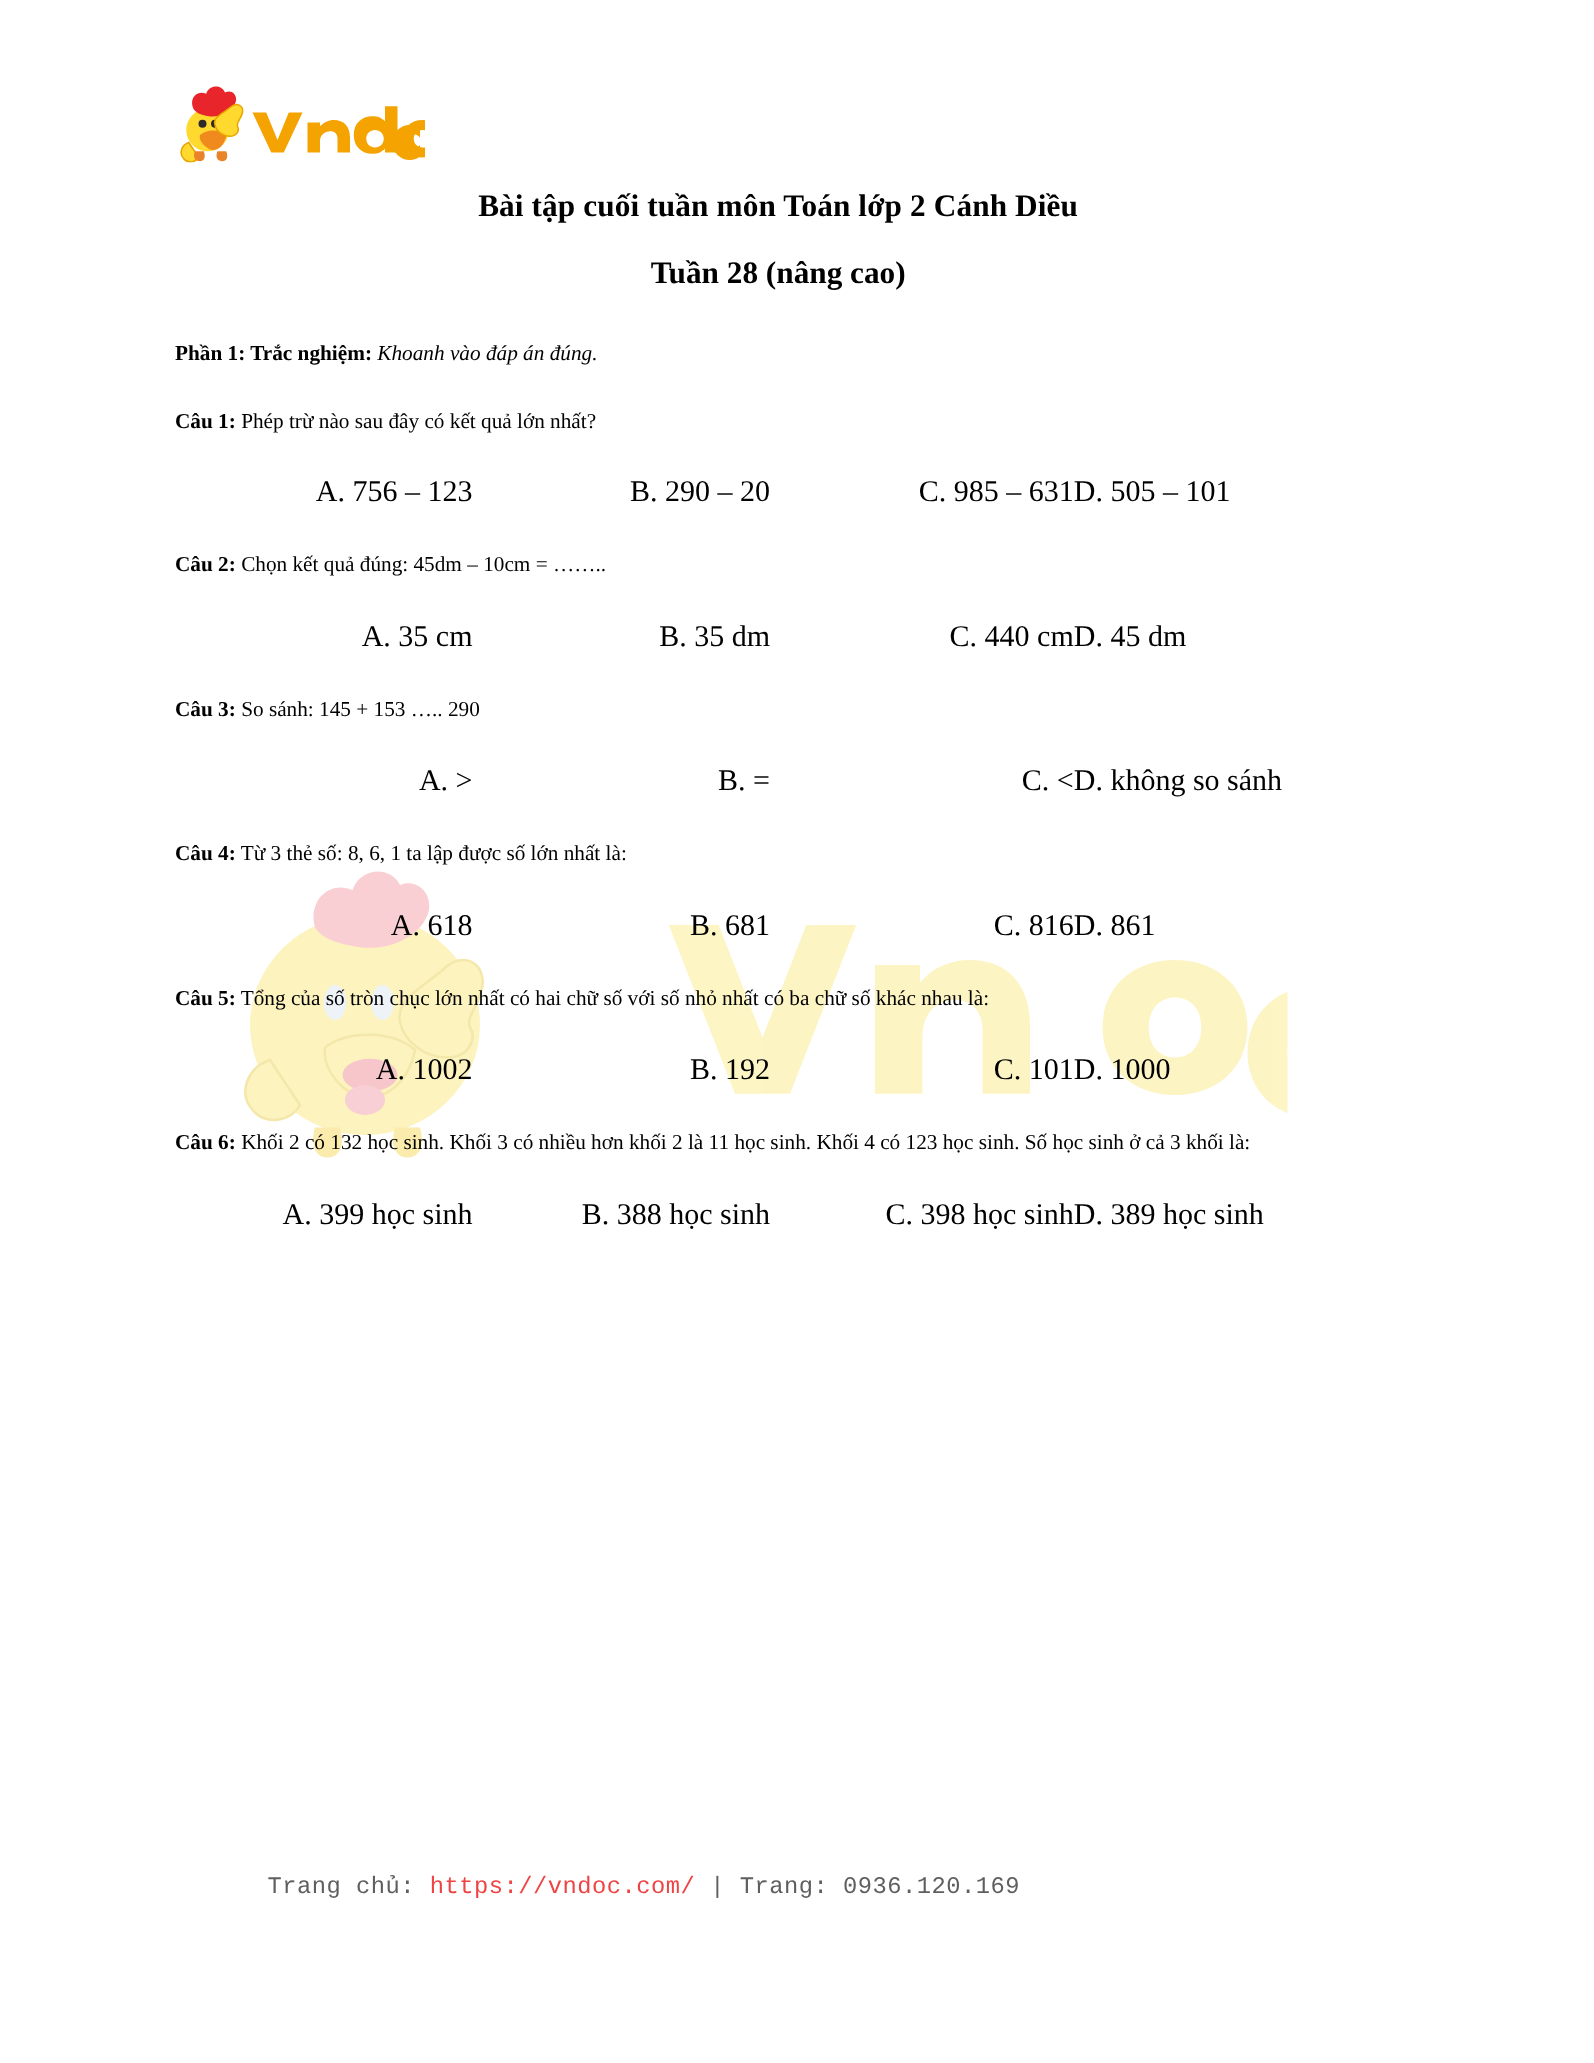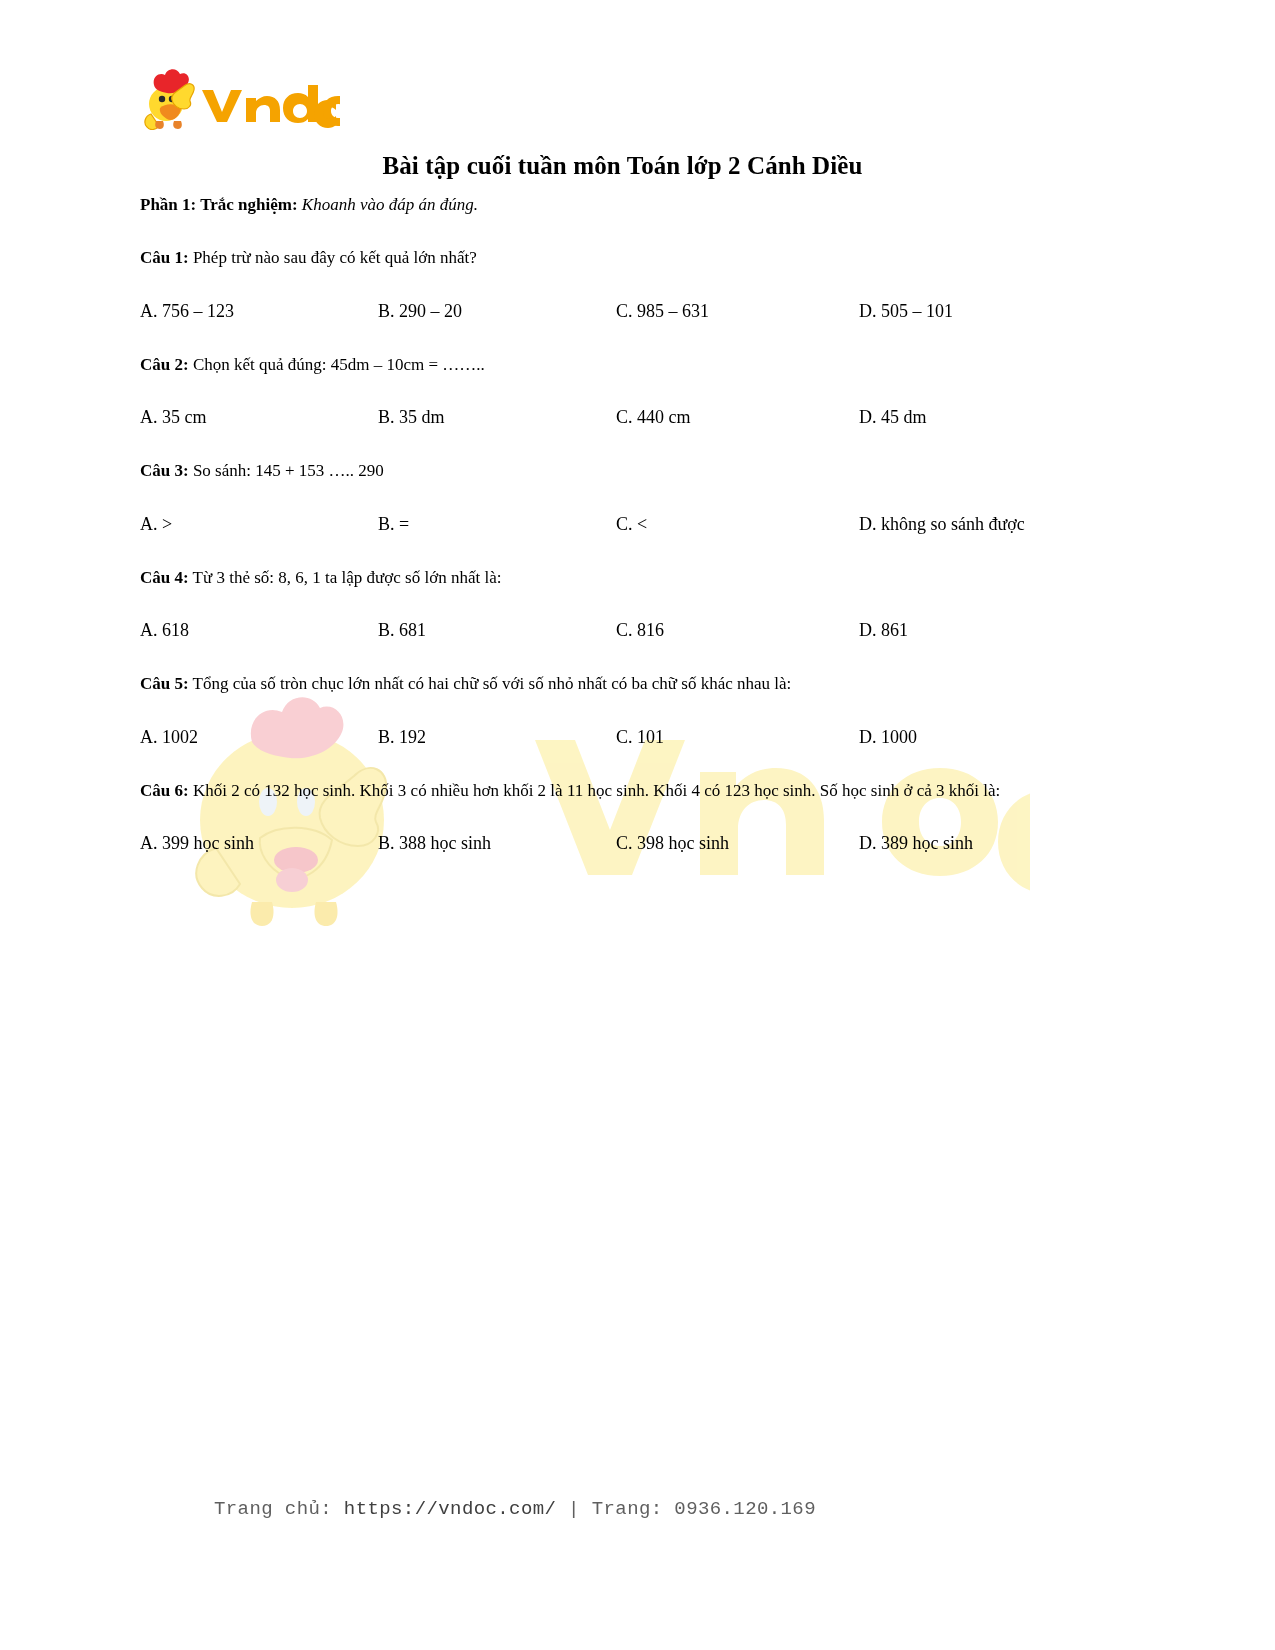--- a/index.html
+++ b/index.html
@@ -70,44 +70,45 @@
   .para {
     font-size: 17px;
     line-height: 1.62;
     margin: 0 0 26px 0;
   }
   .para .lbl { font-weight: bold; }
   .para .ital { font-style: italic; }
 
   .options {
     display: flex;
-    font-size: 18px;
+    font-size: 24px;
     line-height: 1.5;
     margin: 0 0 26px 0;
+    text-align: right;
   }
   .options .opt { flex: 0 0 auto; }
   .opt-w1 { width: 238px; }
   .opt-w2 { width: 238px; }
   .opt-w3 { width: 243px; }
   .opt-w4 { width: auto; }
 
   
   .footer {
     position: absolute;
     left: 0;
     right: 0;
     top: 1498px;
     text-align: center;
     font-family: "Liberation Mono", "DejaVu Sans Mono", monospace;
     font-size: 19px;
     color: #5f5f5f;
     letter-spacing: 0.4px;
     z-index: 2;
   }
-  .footer .link { color: #404040; }
+  .footer .link { color: #ef4444; }
   .footer .sep { color: #5f5f5f; }
 </style>
 </head>
 <body>
 
 <div class="page">
 
   <div class="watermark">
     <svg viewBox="0 0 960 250" xmlns="http://www.w3.org/2000/svg">
 
@@ -163,20 +164,21 @@
       </g>
       <g fill="#f5a300">
         <path d="M196 35 c-2,-2 -5,-3 -8,-3 c-8,0 -14,6 -14,14 c0,8 6,14 14,14 c3,0 6,-1 8,-3 l0,-9 c-2,2 -4,3 -7,3 c-4,0 -6,-3 -6,-6 c0,-3 2,-6 6,-6 c3,0 5,1 7,3 Z"></path>
       </g>
     </svg>
   </div>
 
   <div class="content">
 
     <div class="doc-title">Bài tập cuối tuần môn Toán lớp 2 Cánh Diều</div>
+    <div class="doc-subtitle">Tuần 28 (nâng cao)</div>
 
     <p class="para">
       <span class="lbl">Phần 1: Trắc nghiệm:</span>
       <span class="ital">Khoanh vào đáp án đúng.</span>
     </p>
 
     <p class="para">
       <span class="lbl">Câu 1:</span>
       <span>Phép trừ nào sau đây có kết quả lớn nhất?</span>
     </p>

